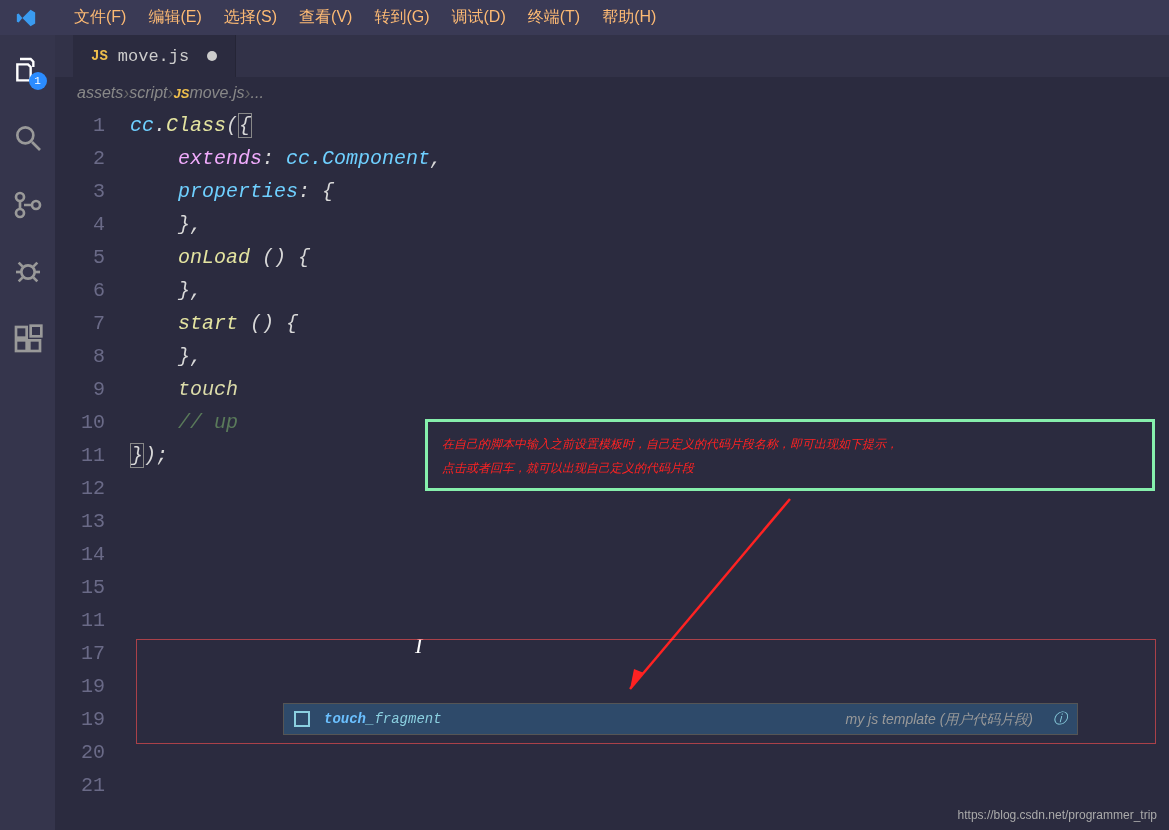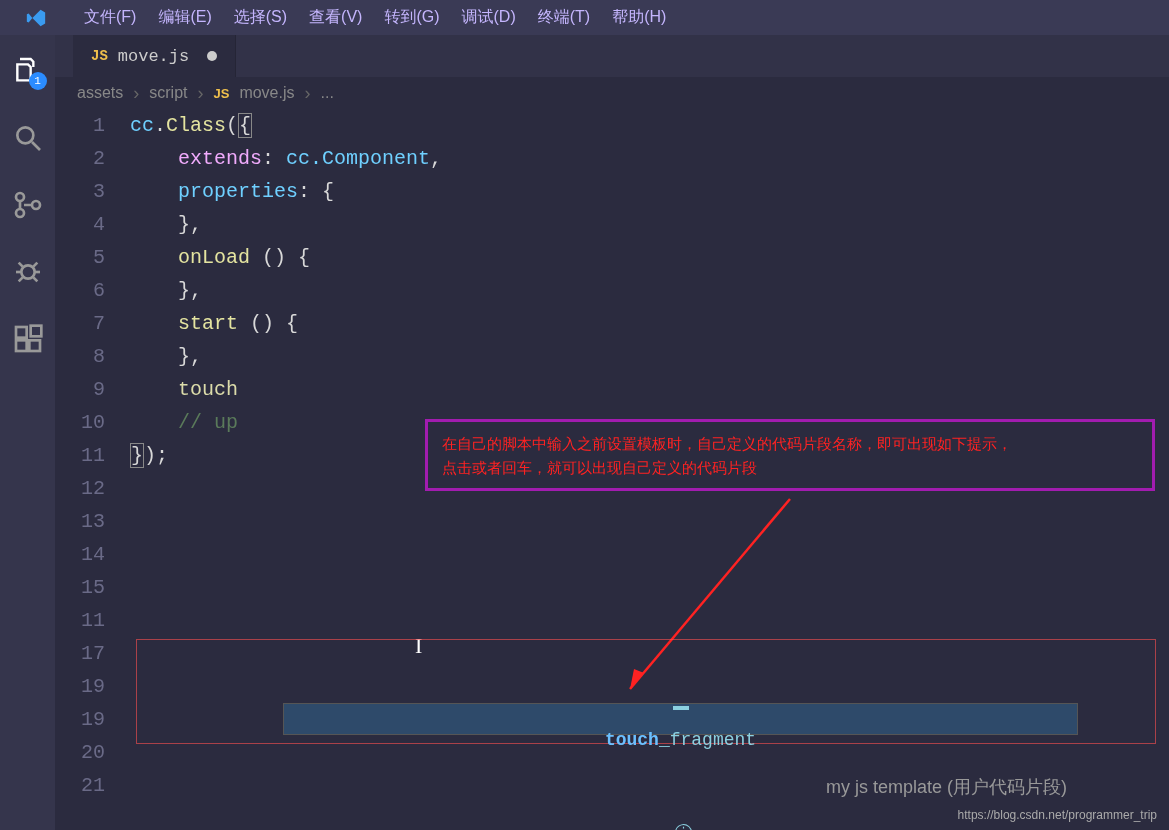--- a/index.html
+++ b/index.html
@@ -10,24 +10,24 @@
       width: 1169px;
       height: 830px;
       overflow: hidden;
       position: relative;
     }
     .menubar {
       height: 35px;
       background: #3a3a55;
       display: flex;
       align-items: center;
-      padding: 0 25px;
+      padding: 0 15px;
       gap: 22px;
       font-size: 16px;
-      color: #c4b5fd;
+      color: #fdba74;
       font-family: 'Microsoft YaHei', sans-serif;
     }
     .menubar .vscode-logo {
       width: 22px;
       height: 22px;
       margin-right: 15px;
     }
     .menubar .menu-item { cursor: pointer; }
     .main-area {
       display: flex;
@@ -87,62 +87,63 @@
       font-size: 17px;
       cursor: pointer;
     }
     .tab .js-icon { color: #f0c04c; font-weight: bold; font-size: 14px; }
     .tab .dirty-dot { width: 10px; height: 10px; border-radius: 50%; background: #ccc; margin-left: 8px; }
     .breadcrumb {
       height: 32px;
       display: flex;
       align-items: center;
       padding-left: 22px;
-      gap: 10px;
       font-size: 16px;
       color: #888;
       font-family: 'Microsoft YaHei', sans-serif;
+      font-style: italic;
     }
     .breadcrumb .chev { color: #666; font-size: 18px; }
     .code-area {
       flex: 1;
       display: flex;
       font-size: 20px;
       line-height: 33px;
       position: relative;
     }
     .gutter {
       width: 75px;
       text-align: right;
       padding-right: 25px;
       color: #6a6a87;
       user-select: none;
     }
     .code-content {
       flex: 1;
       position: relative;
+      font-style: italic;
     }
     .code-line { white-space: pre; }
     .kw-ext { color: #f0abfc; }
     .prop { color: #6fd0ff; }
     .func { color: #e4e4a0; }
     .punct { color: #d8d8d8; }
     .ident { color: #dcdcaa; }
     .comment { color: #5a7a5a; }
     .paren-hl { border: 1px solid #888; }
     .annotation-box {
       position: absolute;
       left: 295px;
       top: 310px;
       width: 730px;
       height: 72px;
-      border: 3px solid #a21caf;
+      border: 3px solid #86efac;
       color: #ff2222;
       font-family: 'Microsoft YaHei', sans-serif;
-      font-size: 15px;
+      font-size: 12px;
       padding: 10px 14px;
       line-height: 24px;
       background: rgba(43,43,63,0.3);
     }
     .arrow-svg {
       position: absolute;
       left: 480px;
       top: 380px;
       pointer-events: none;
     }
@@ -158,24 +159,23 @@
     .suggest-widget {
       position: absolute;
       left: 153px;
       top: 594px;
       background: #3a3a55;
       border: 1px solid #555;
       display: flex;
       align-items: center;
       padding: 2px 10px;
       gap: 14px;
-      font-size: 18px;
+      font-size: 14px;
       height: 32px;
       width: 795px;
-      flex-direction: column;
     }
     .suggest-selected { background: #2e4a6a; width: 100%; position: absolute; height: 100%; left: 0; top: 0; }
     .suggest-icon { width: 16px; height: 16px; border: 2px solid #8bd0e0; position: relative; z-index: 1; }
     .suggest-label { color: #8bd0e0; position: relative; z-index: 1; }
     .suggest-hl { color: #6bc0ff; font-weight: bold; }
     .suggest-detail { color: #999; margin-left: auto; position: relative; z-index: 1; font-family: 'Microsoft YaHei', sans-serif; }
     .suggest-info { color: #8bd0e0; position: relative; z-index: 1; margin-left: 6px; }
     .cursor-mark {
       position: absolute;
       left: 285px;

